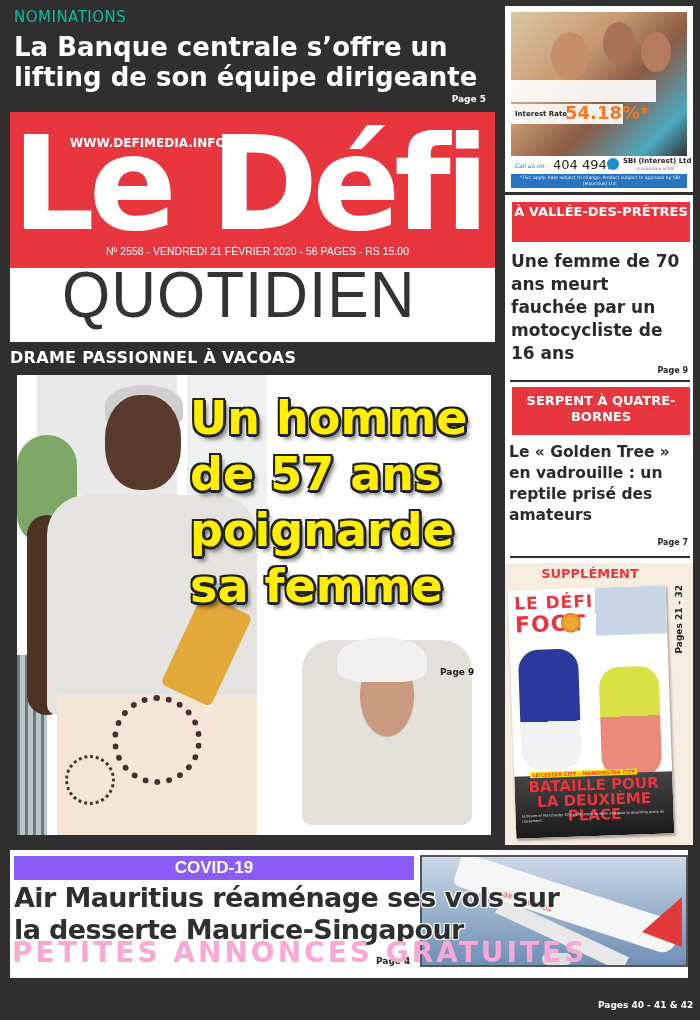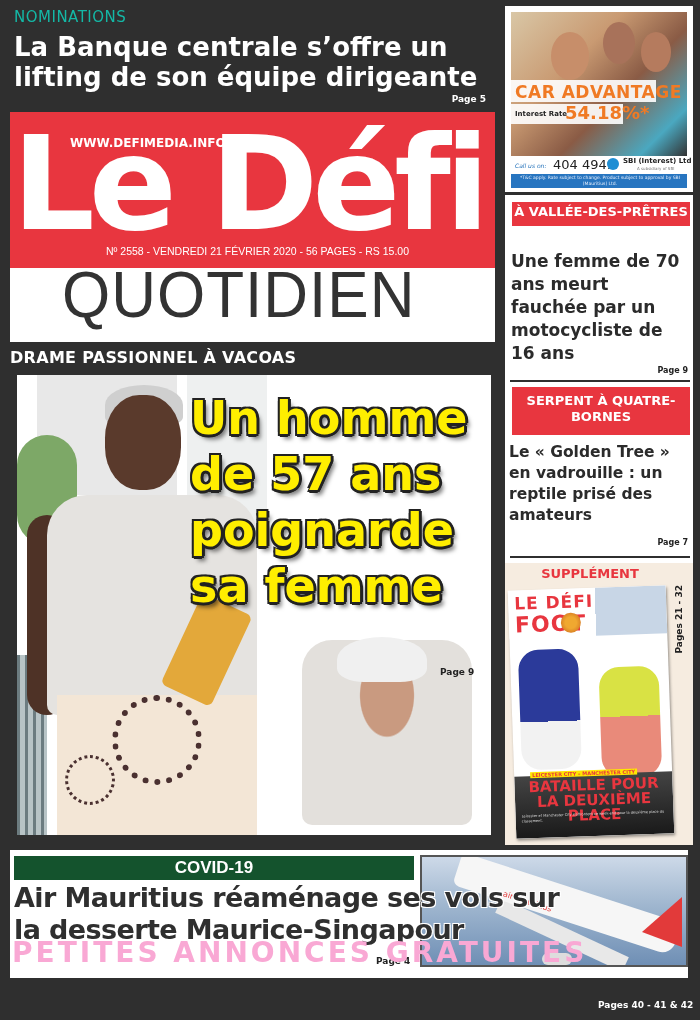--- a/index.html
+++ b/index.html
@@ -76,21 +76,21 @@
   #supp-ball{left:52px;top:24px;width:20px;height:20px;border-radius:50%;background:radial-gradient(circle,#f0a830 0 40%,#c8601c 100%)}
   #player1{left:8px;top:60px;width:60px;height:120px;border-radius:20px;background:linear-gradient(#2b3a9a 0 60%,#f2f2f2 60%)}
   #player2{left:88px;top:80px;width:60px;height:110px;border-radius:20px;background:linear-gradient(#d9e244 0 45%,#e98a7a 45%)}
   #supp-bottom{left:0;top:186px;width:158px;height:62px;background:linear-gradient(#444,#1a1a1a)}
   #supp-strap{left:16px;top:182px;font-size:5px;color:#e8363f;font-weight:bold;background:#ffe600;padding:0 2px}
   #supp-title{left:2px;top:190px;width:154px;text-align:center;color:#e8363f;font-size:15px;line-height:15px;font-weight:900}
   #supp-text{left:6px;top:224px;width:146px;font-size:3.5px;line-height:4.5px;color:#ddd}
 
   
   #covid-box{left:10px;top:850px;width:678px;height:128px;background:#fff}
-  #covid-kicker{left:14px;top:856px;width:400px;height:24px;background:#14532d;color:#fff;text-align:center;font-size:17px;line-height:24px;font-weight:bold;font-family:"Liberation Sans",sans-serif}
+  #covid-kicker{left:14px;top:856px;width:400px;height:24px;background:#8b5cf6;color:#fff;text-align:center;font-size:17px;line-height:24px;font-weight:bold;font-family:"Liberation Sans",sans-serif}
   #covid-img{left:420px;top:855px;width:268px;height:112px;border:2px solid #555;background:linear-gradient(180deg,#cdd9e8 0%,#9fb6cf 45%,#6f8fb5 100%);overflow:hidden}
   #plane-body{left:30px;top:30px;width:230px;height:34px;border-radius:20px 60px 40px 20px;background:#f6f6f6;transform:rotate(18deg)}
   #plane-tail{left:220px;top:40px;width:40px;height:50px;background:#e23a3a;clip-path:polygon(100% 0,100% 100%,0 70%)}
   #plane-wing{left:70px;top:70px;width:140px;height:16px;background:#e8e8e8;transform:rotate(25deg)}
   #plane-engine{left:120px;top:96px;width:30px;height:12px;border-radius:6px;background:#ddd}
   #plane-livery{left:80px;top:40px;font-size:8px;color:#e23a3a;transform:rotate(18deg)}
   #covid-headline{left:14px;top:882px;width:560px;color:#2f2f2f;font-size:27px;line-height:32px;font-weight:900;letter-spacing:-0.6px;
     text-shadow:-1px -1px 0 #fff,1px -1px 0 #fff,-1px 1px 0 #fff,1px 1px 0 #fff}
   #covid-page{left:376px;top:956px;font-size:9px;font-weight:bold;color:#222}
 
@@ -107,21 +107,20 @@
 <div id="top-headline" class="abs">La Banque centrale s’offre un lifting de son équipe dirigeante</div>
 <div id="top-page" class="abs">Page 5</div>
 
 <div id="ad-wrap" class="abs">
   <div id="ad-photo" class="abs">
     <div class="face" style="left:40px;top:20px;width:38px;height:48px"></div>
     <div class="face" style="left:92px;top:10px;width:32px;height:42px;background:#a8725a"></div>
     <div class="face" style="left:130px;top:20px;width:30px;height:40px;background:#b57b5e"></div>
   </div>
   <div id="ad-title-bg" class="abs"></div>
-  <div id="ad-title" class="abs">CAR ADVANTAGE</div>
   <div id="ad-rate-bg" class="abs"></div>
   <div id="ad-rate-label" class="abs">Interest Rate</div>
   <div id="ad-rate-val" class="abs">54.18%*</div>
   <div id="ad-contact" class="abs"></div>
   <div id="ad-phone-label" class="abs">Call us on:</div>
   <div id="ad-phone" class="abs">404 4949</div>
   <div id="ad-logo" class="abs"></div>
   <div id="ad-bank" class="abs">SBI (Interest) Ltd</div>
   <div id="ad-bank-sub" class="abs">A subsidiary of SBI</div>
   <div id="ad-banner" class="abs"></div>
@@ -152,21 +151,21 @@
   <div id="woman-head" class="abs"></div>
   <div id="folder" class="abs"></div>
   <div id="man" class="abs"></div>
   <div id="man-hair" class="abs"></div>
 </div>
 <div id="main-headline" class="abs">Un homme de 57 ans poignarde sa femme</div>
 <div id="main-page" class="abs">Page 9</div>
 
 <div id="right-col" class="abs"></div>
 
-<div class="rbox-kicker" style="top:202px;height:24px">À VALLÉE-DES-PRÊTRES</div>
+<div class="rbox-kicker" style="top:202px;height:40px">À VALLÉE-DES-PRÊTRES</div>
 <div class="rbox-head" style="top:250px;font-size:17px;line-height:23px;padding:0 6px">Une femme de 70 ans meurt fauchée par un motocycliste de 16 ans</div>
 <div class="rbox-page" style="top:366px">Page 9</div>
 <div class="rule" style="top:380px"></div>
 
 <div class="rbox-kicker" style="top:387px;height:48px;padding-top:6px">SERPENT À QUATRE-BORNES</div>
 <div class="rbox-head" style="top:442px;font-size:15.5px;line-height:21px;padding:0 4px">Le « Golden Tree » en vadrouille : un reptile prisé des amateurs</div>
 <div class="rbox-page" style="top:538px">Page 7</div>
 <div class="rule" style="top:556px"></div>
 
 <div id="supp-bg" class="abs"></div>

